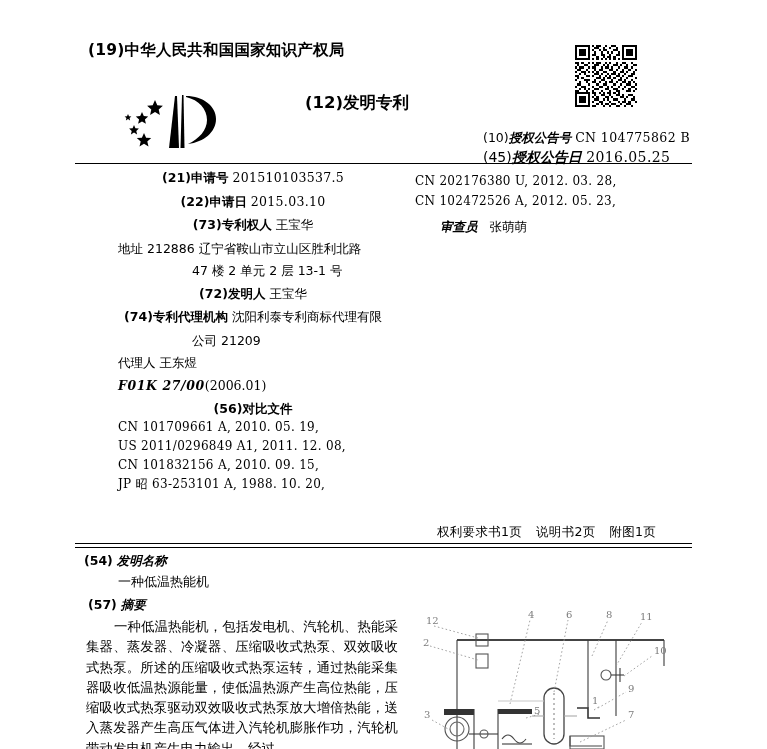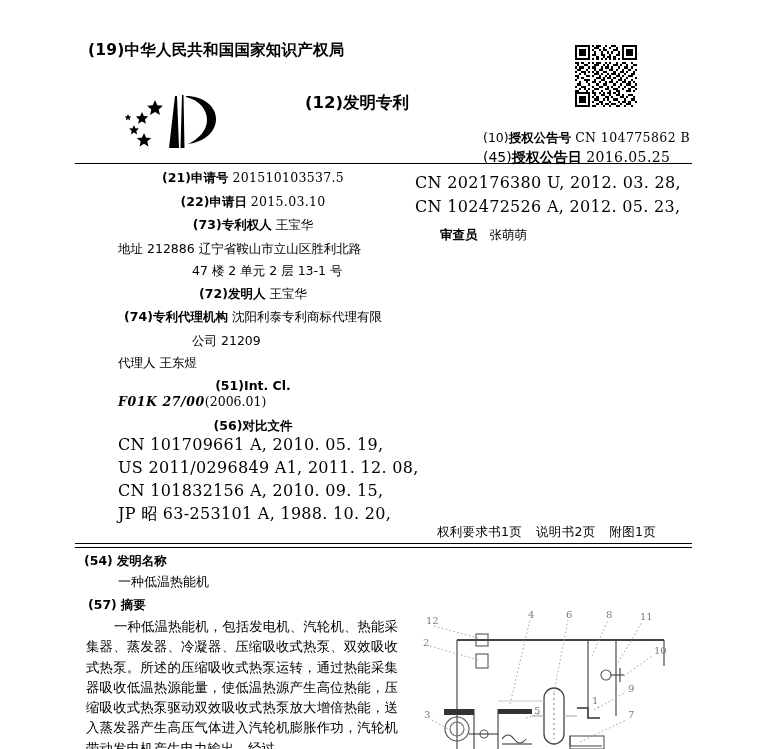--- a/index.html
+++ b/index.html
@@ -67,21 +67,21 @@
     font-size: 12.5px;
     white-space: nowrap;
   }
   .pubdate {
     position: absolute;
     left: 483px;
     top: 149px;
     font-size: 14px;
     white-space: nowrap;
   }
-  .lbl { font-weight: bold; }
+  .lbl { font-weight: bold; font-style: italic; }
   .mono-val {
     font-family: "DejaVu Serif", "Liberation Serif", serif;
     letter-spacing: 0.4px;
   }
 
   
   .rule-top {
     position: absolute;
     left: 75px;
     top: 163px;
@@ -142,21 +142,21 @@
     letter-spacing: 0.6px;
   }
   .ipc-ver { font-style: normal; font-weight: normal; }
 
   .cit-head { margin-bottom: 5px; }
   .cit-line {
     padding-left: 30px;
     margin-bottom: 7px;
     white-space: nowrap;
     font-family: "DejaVu Serif", "Liberation Serif", serif;
-    font-size: 16px;
+    font-size: 12px;
     letter-spacing: 0.3px;
   }
 
   
   .bib-right {
     position: absolute;
     left: 415px;
     top: 175px;
     width: 290px;
     font-size: 12px;
@@ -540,23 +540,20 @@
     </div>
     <div class="bib-cont indent3">
       <span>公司  21209</span>
     </div>
 
     <div class="bib-cont indent1">
       <span class="name">代理人</span>
       <span class="cjk-val">王东煜</span>
     </div>
 
-    <div class="bib-row ipc-main">
-      <span class="code">(51)</span><span class="name">Int. Cl.</span>
-    </div>
     <div class="ipc-line">
       <span class="ipc-sym">F01K 27/00</span><span class="ipc-ver">(2006.01)</span>
     </div>
 
     <div class="bib-row cit-head">
       <span class="code">(56)</span><span class="name">对比文件</span>
     </div>
     <div class="cit-line">CN 101709661 A, 2010. 05. 19,</div>
     <div class="cit-line">US 2011/0296849 A1, 2011. 12. 08,</div>
     <div class="cit-line">CN 101832156 A, 2010. 09. 15,</div>

